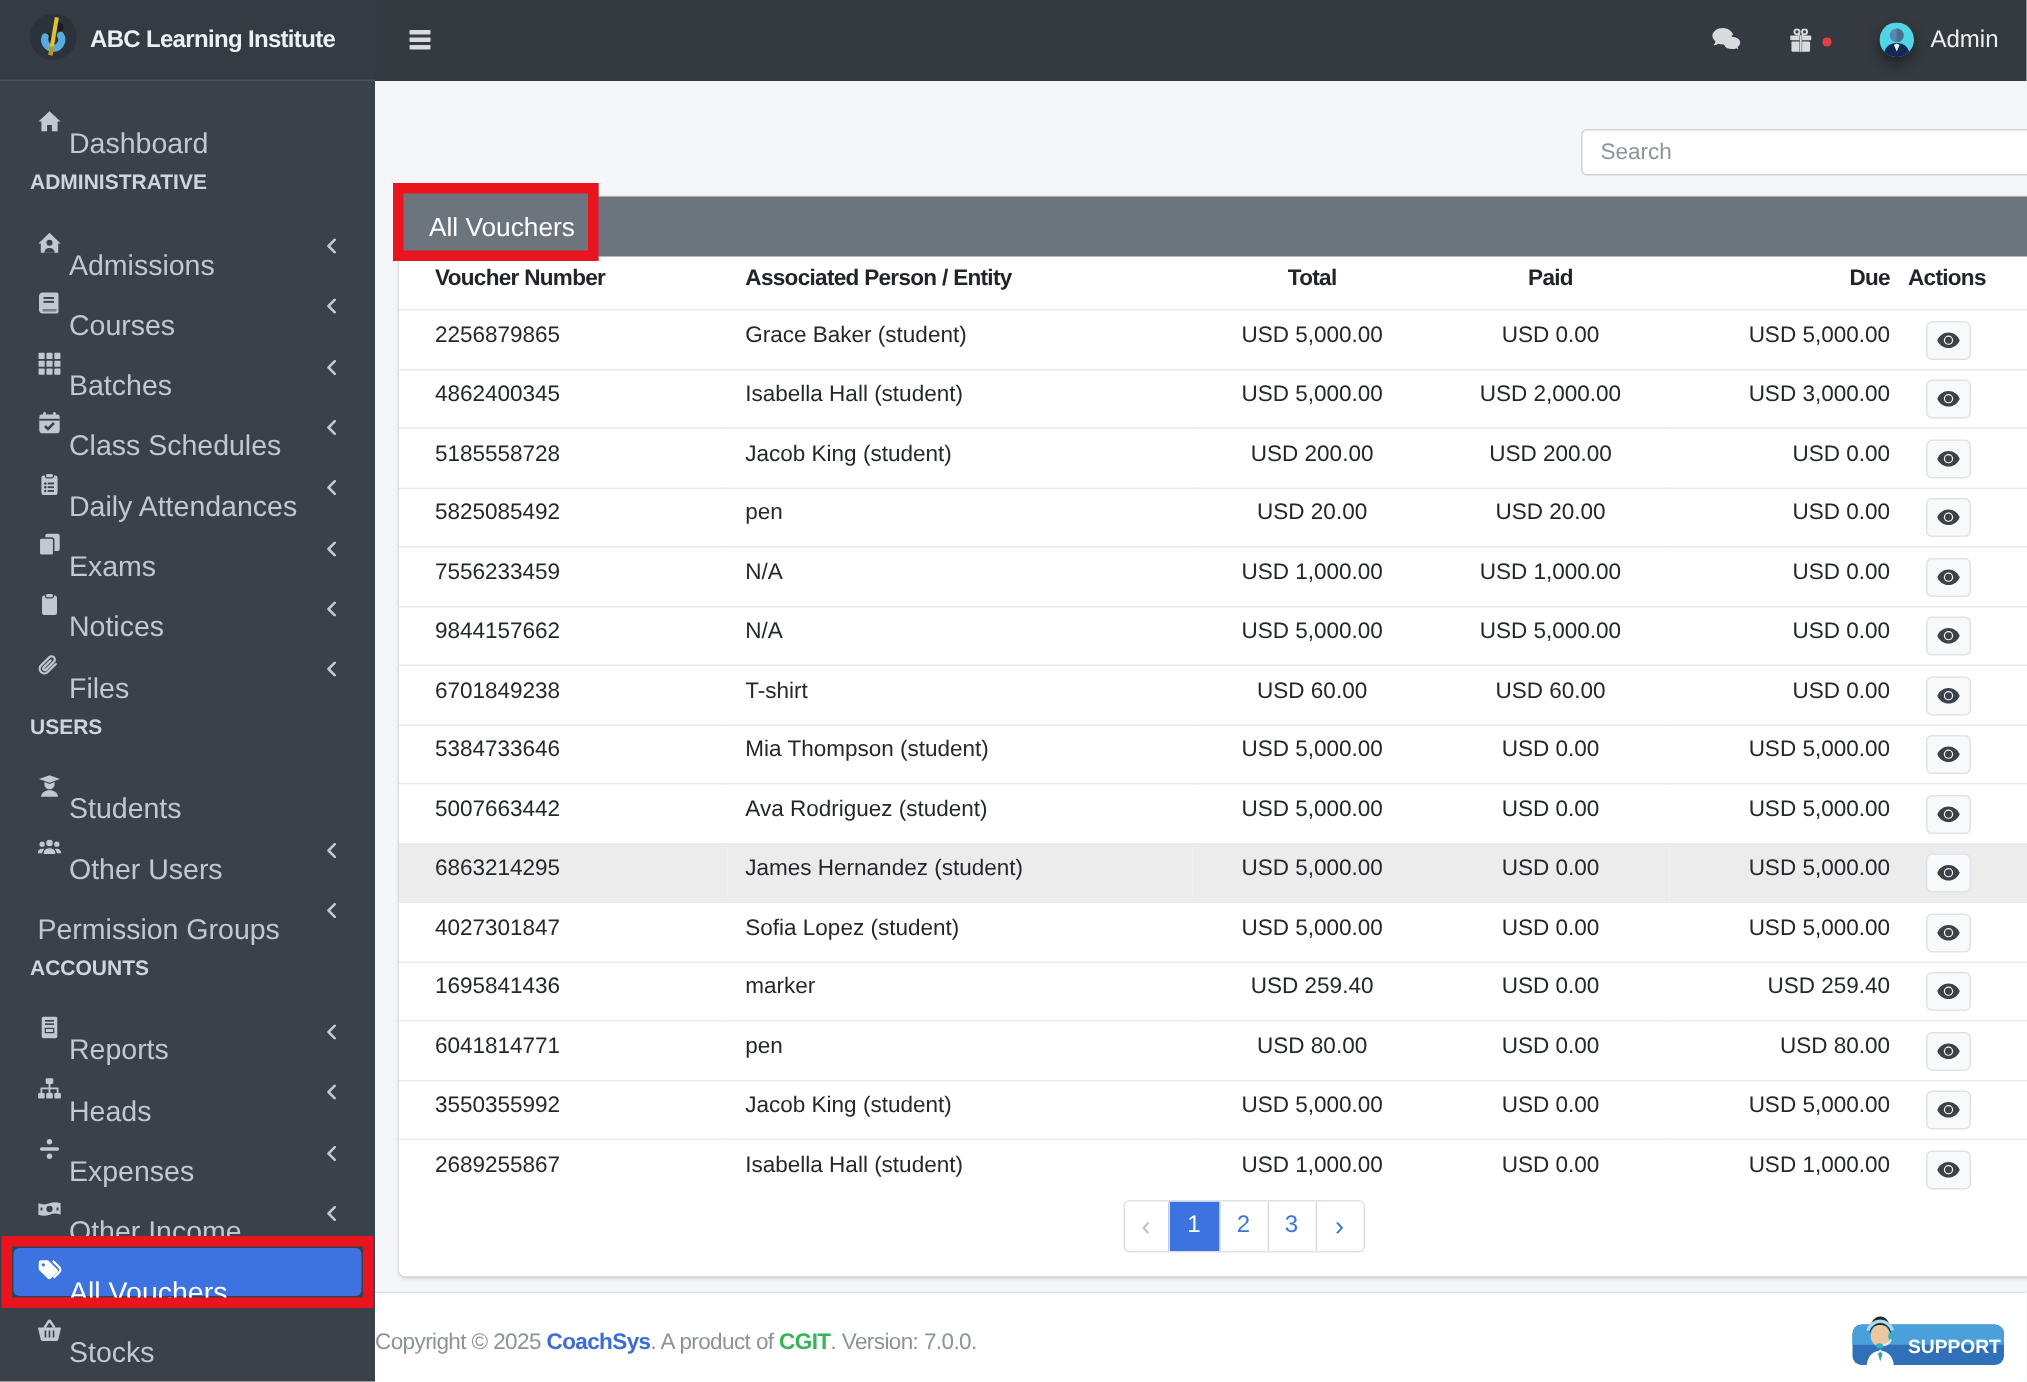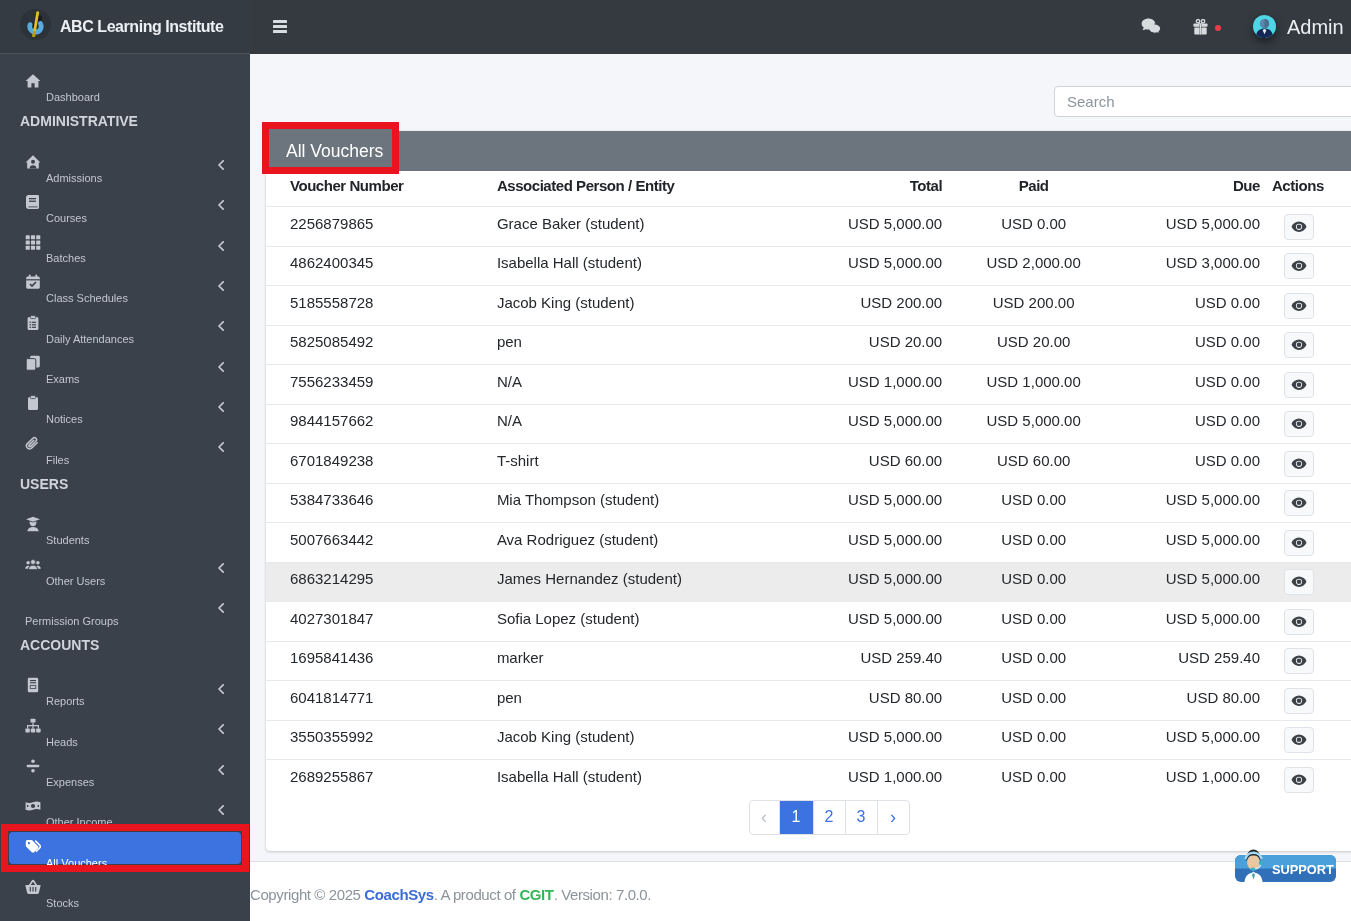--- a/index.html
+++ b/index.html
@@ -7,46 +7,46 @@
 .navbar { position:absolute; left:0; top:0; width:1351px; height:54px; background:#343a40; z-index:20; }
 .brand { position:absolute; left:0; top:0; width:250px; height:54px; background:#353b42; border-bottom:1px solid #4b545c; }
 .brand .logo { position:absolute; left:20px; top:9px; }
 .brand .btxt { position:absolute; left:60px; top:0; height:53px; line-height:53px; color:#eceff3; font-size:16px; font-weight:bold; letter-spacing:-0.45px; white-space:nowrap; }
 .hamburger { position:absolute; left:273px; top:20px; width:14px; height:13px; }
 .hamburger span { display:block; height:3px; background:#d9dcdf; border-radius:0.5px; margin-bottom:2px; }
 .nav-chat { position:absolute; left:1141px; top:18px; }
 .nav-gift { position:absolute; left:1193px; top:19px; }
 .nav-dot { position:absolute; left:1215px; top:25px; width:5.5px; height:5.5px; border-radius:50%; background:#e33e47; }
 .nav-avatar { position:absolute; left:1253px; top:15px; width:23px; height:23px; border-radius:50%; box-shadow:0 4px 9px rgba(0,0,0,.45); }
-.nav-admin { position:absolute; left:1287px; top:0; height:54px; line-height:54px; color:#eceef0; font-size:20px; }
+.nav-admin { position:absolute; left:1287px; top:0; height:54px; line-height:54px; color:#eceef0; font-size:16px; }
 
 .sidebar { position:absolute; left:0; top:54px; width:250px; height:867px; background:#3a414a; z-index:19; }
 .snav { list-style:none; padding-top:6.85px; }
 .snav li { height:40.3px; display:flex; align-items:center; position:relative; }
 .snav li .sicon { width:16px; height:16px; margin-left:25px; flex:none; }
-.snav li .stxt { margin-left:5px; color:#c2c7d0; font-size:11px; white-space:nowrap;margin-top:32px; }
+.snav li .stxt { margin-left:5px; color:#c2c7d0; font-size:19px; white-space:nowrap;margin-top:32px; }
 .snav li.hdr { color:#d0d5dc; font-size:14px; font-weight:bold; padding-left:20px; letter-spacing:0px; }
 .snav li.noicon .stxt { margin-left:25px; }
 .snav li .chev { position:absolute; right:25px; top:50%; margin-top:-5.5px; width:7px; height:11px; }
 .snav li.active .abox { position:absolute; left:9px; right:9px; top:6px; bottom:2.3px; background:#3d73e0; border-radius:4px; }
 .snav li.active .sicon, .snav li.active .stxt { position:relative; z-index:1; }
 .snav li.active .stxt { color:#fff; }
 
 .content { position:absolute; left:250px; top:54px; width:1101px; height:807px; background:#f4f6f9; }
 .searchwrap { position:absolute; left:780px; top:31.5px; display:flex;padding-left:24px; }
 .searchwrap input { width:306px; height:31.5px; border:1px solid #ced4da; border-radius:4px 0 0 4px; font-size:15px; color:#495057; padding:0 12px; font-family:"Liberation Sans", sans-serif; outline:none; background:#fff; }
 .searchwrap input::placeholder { color:#8d949c; }
 .searchbtn { width:38px; height:31.5px; border:1px solid #ced4da; margin-left:-1px; border-radius:0 4px 4px 0; background:#f8f9fa; display:flex; align-items:center; justify-content:center; }
 .card { position:absolute; left:16px; top:77px; width:1126px; height:720px; background:#fff; border-radius:4px; box-shadow:0 0 1px rgba(0,0,0,.12), 0 1px 3px rgba(0,0,0,.18); }
 .card-header { height:40px; background:#6c757d; border-radius:4px 4px 0 0; color:#fff; font-size:17.5px; line-height:40px; padding-left:20px; }
 table.vt { width:100%; border-collapse:collapse; table-layout:fixed; }
 table.vt th { font-size:15px; font-weight:bold; color:#21252a; text-align:left; height:35.5px; padding:5.5px 12px 0; vertical-align:top; letter-spacing:-0.45px; line-height:1.2; }
 table.vt th.c1, table.vt td.c1 { width:208px; padding-left:24px; }
 table.vt th.c2, table.vt td.c2 { width:295px; }
-table.vt th.c3, table.vt td.c3 { width:151px; text-align:right; }
+table.vt th.c3, table.vt td.c3 { width:151px; text-align:center; }
 table.vt th.c4, table.vt td.c4 { width:151px; text-align:center; }
 table.vt th.c5, table.vt td.c5 { width:151px; text-align:right; }
 table.vt th.c6 { width:114px; padding:5.5px 0 0; }
 table.vt td.c6 { width:114px; padding:0; }
 table.vt td { font-size:15px; color:#24282c; height:39.5px; padding:7.5px 12px 0; vertical-align:top; border-top:1px solid #e7eaed; line-height:1.2; }
 table.vt tr.hl td { background:#ececec; }
 .eyebtn { width:30px; height:26px; margin:6.5px 0 0 12px; background:#f8f9fa; border:1px solid #dfe3e7; border-radius:4px; display:flex; align-items:center; justify-content:center; }
 .pagwrap { position:absolute; left:0; right:0; bottom:16.5px; display:flex; justify-content:center; }
 .pagination { display:flex; border:1px solid #dee2e6; border-radius:4px; overflow:hidden; height:35px; background:#fff; }
 .pagination .pg { width:32px; border-left:1px solid #dee2e6; display:flex; align-items:center; justify-content:center; font-size:16px; color:#3d73e0; }
@@ -57,21 +57,21 @@
 
 .footer { position:absolute; left:250px; top:861px; width:1101px; height:60px; background:#fff; border-top:1px solid #dee2e6; }
 .footer .ftext { margin-top:24px; text-align:left; font-size:15px; letter-spacing:-0.4px; color:#8b939b; }
 .footer .ftext b.blue { color:#3c6cd6; }
 .footer .ftext b.green { color:#35b558; }
 
 .ann { position:absolute; border:7px solid #e9141d; z-index:50; }
 .ann1 { left:261.5px; top:121.5px; width:137.5px; height:52.5px; background:#6c757d; color:#fff; font-size:17.5px; }
 .ann1 span { display:block; margin:12px 0 0 17.5px; }
 .ann2 { left:0.5px; top:824px; width:248.5px; height:48px; border-width:7.5px; }
-.support { position:absolute; left:1230px; top:836px; z-index:40; }
+.support { position:absolute; left:1230px; top:864px; z-index:40; }
 </style>
 </head>
 <body>
 <div class="navbar">
   <div class="brand">
     <div class="logo"><svg width="31" height="31" viewBox="0 0 31 31">
           <circle cx="15.5" cy="15.5" r="15.5" fill="#2c3239"></circle>
           <ellipse cx="11.3" cy="16.2" rx="2.6" ry="3.2" fill="#191c20"></ellipse>
           <ellipse cx="19.8" cy="9.2" rx="2.4" ry="3" fill="#191c20"></ellipse>
           <path d="M10.1 15.6 A5.7 5.7 0 1 0 20.4 14.6" stroke="#58abdf" stroke-width="4.8" fill="none" stroke-linecap="round"></path>

